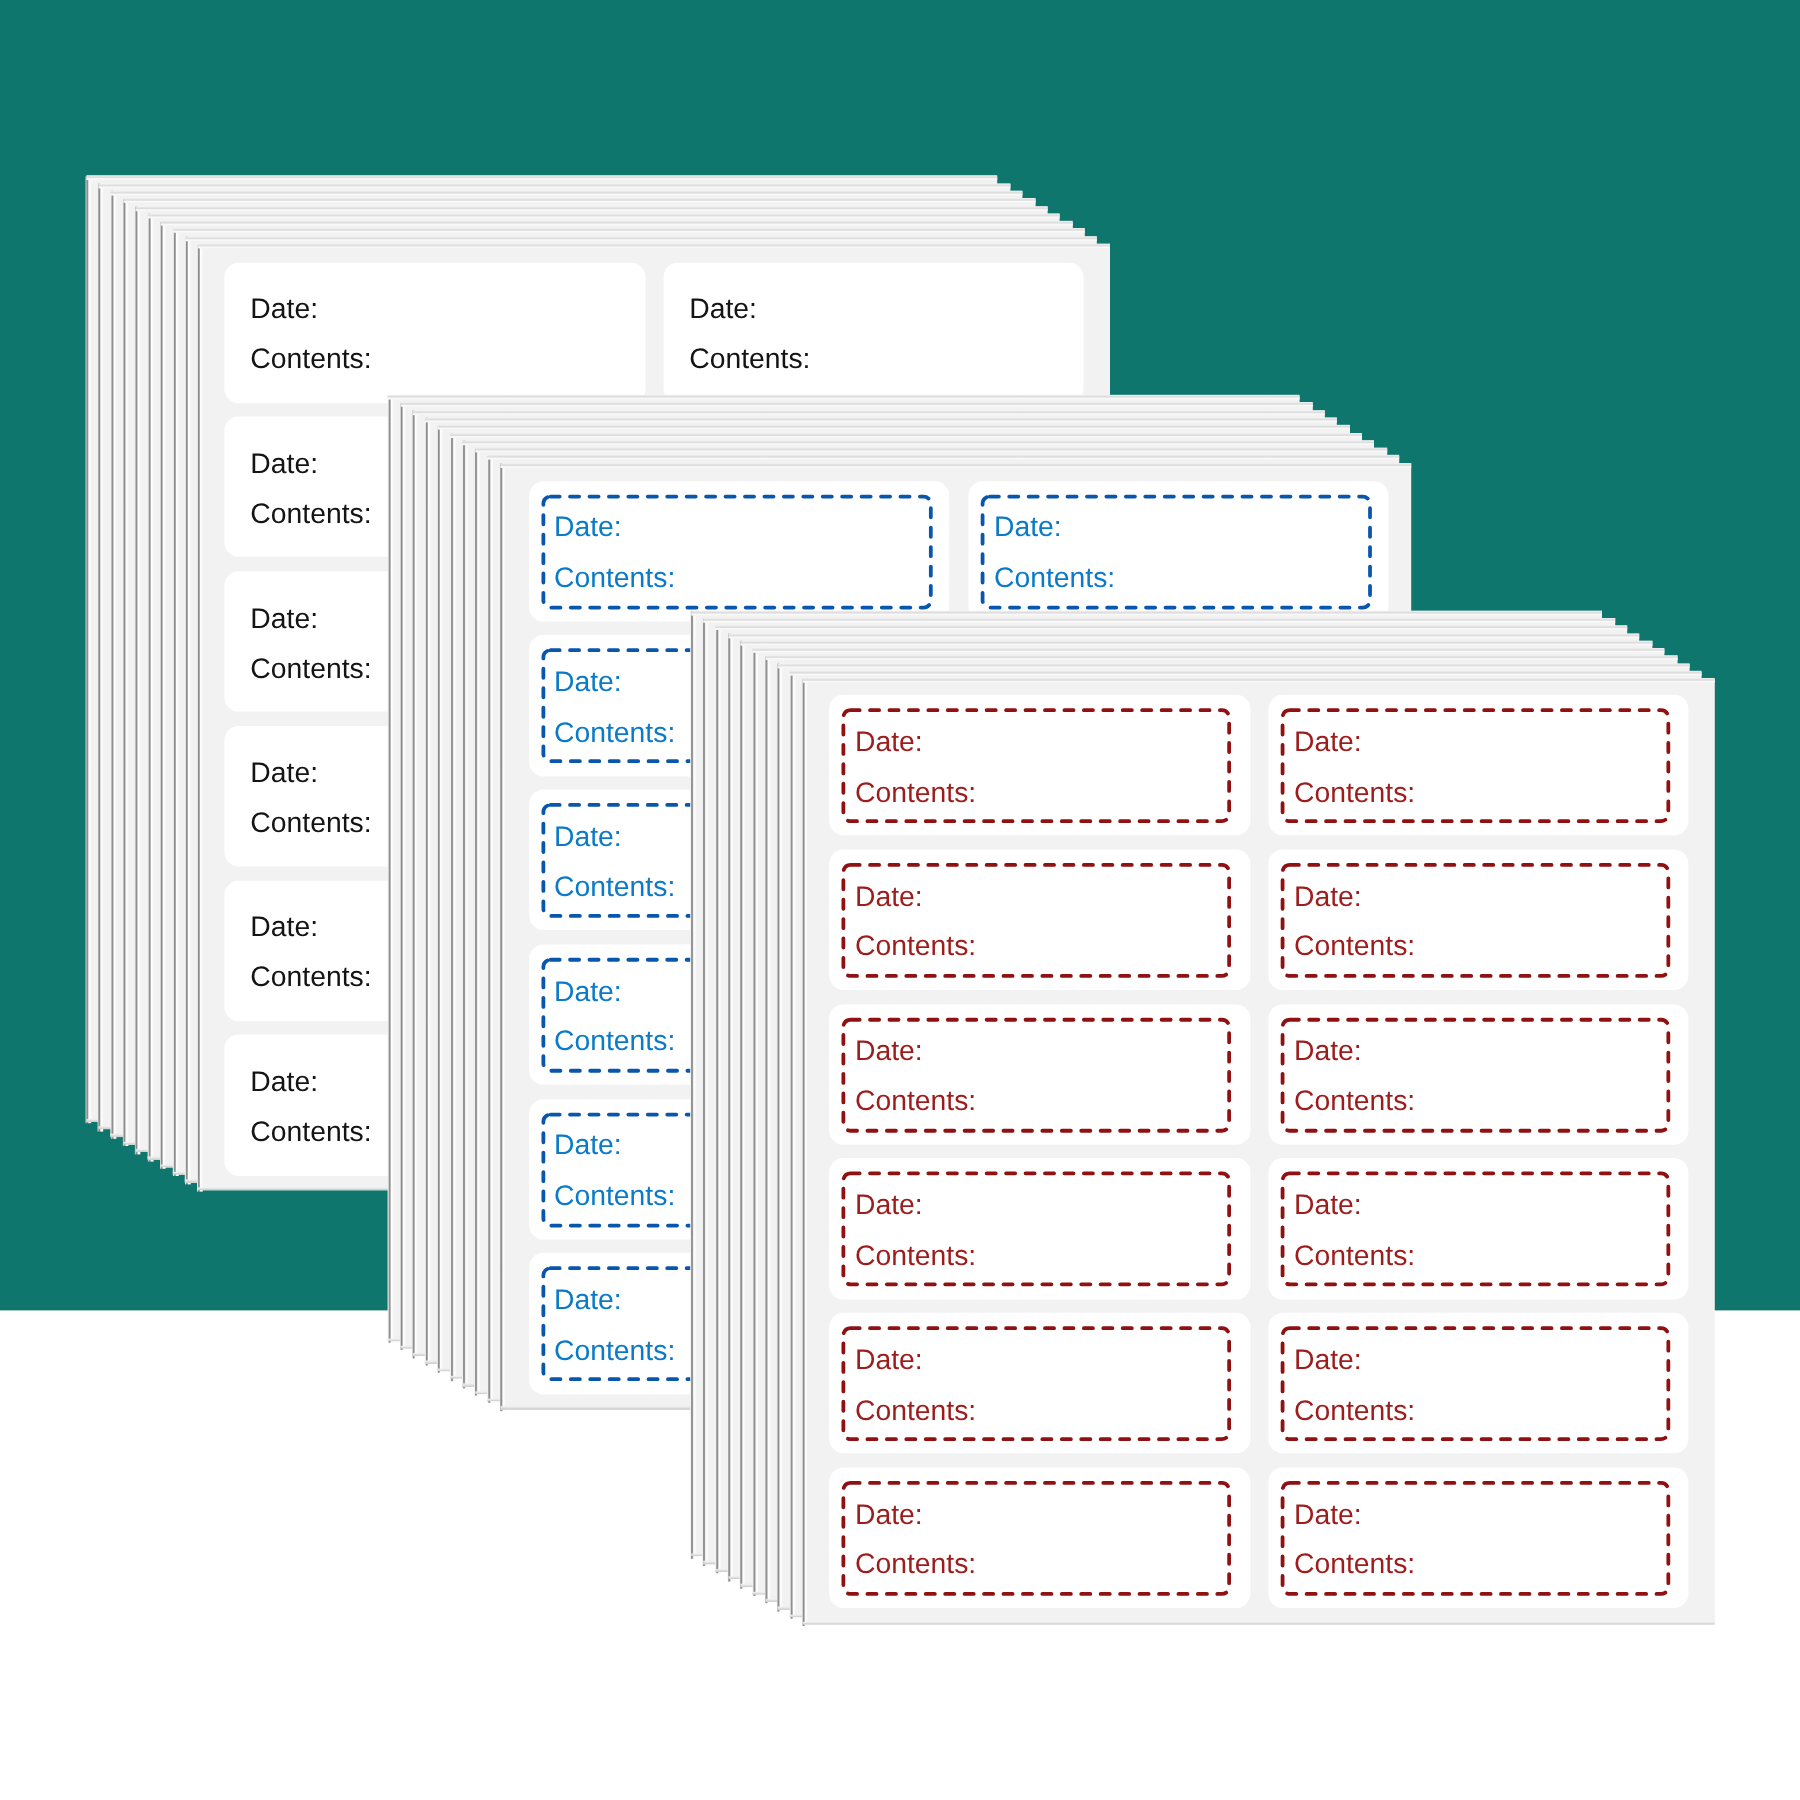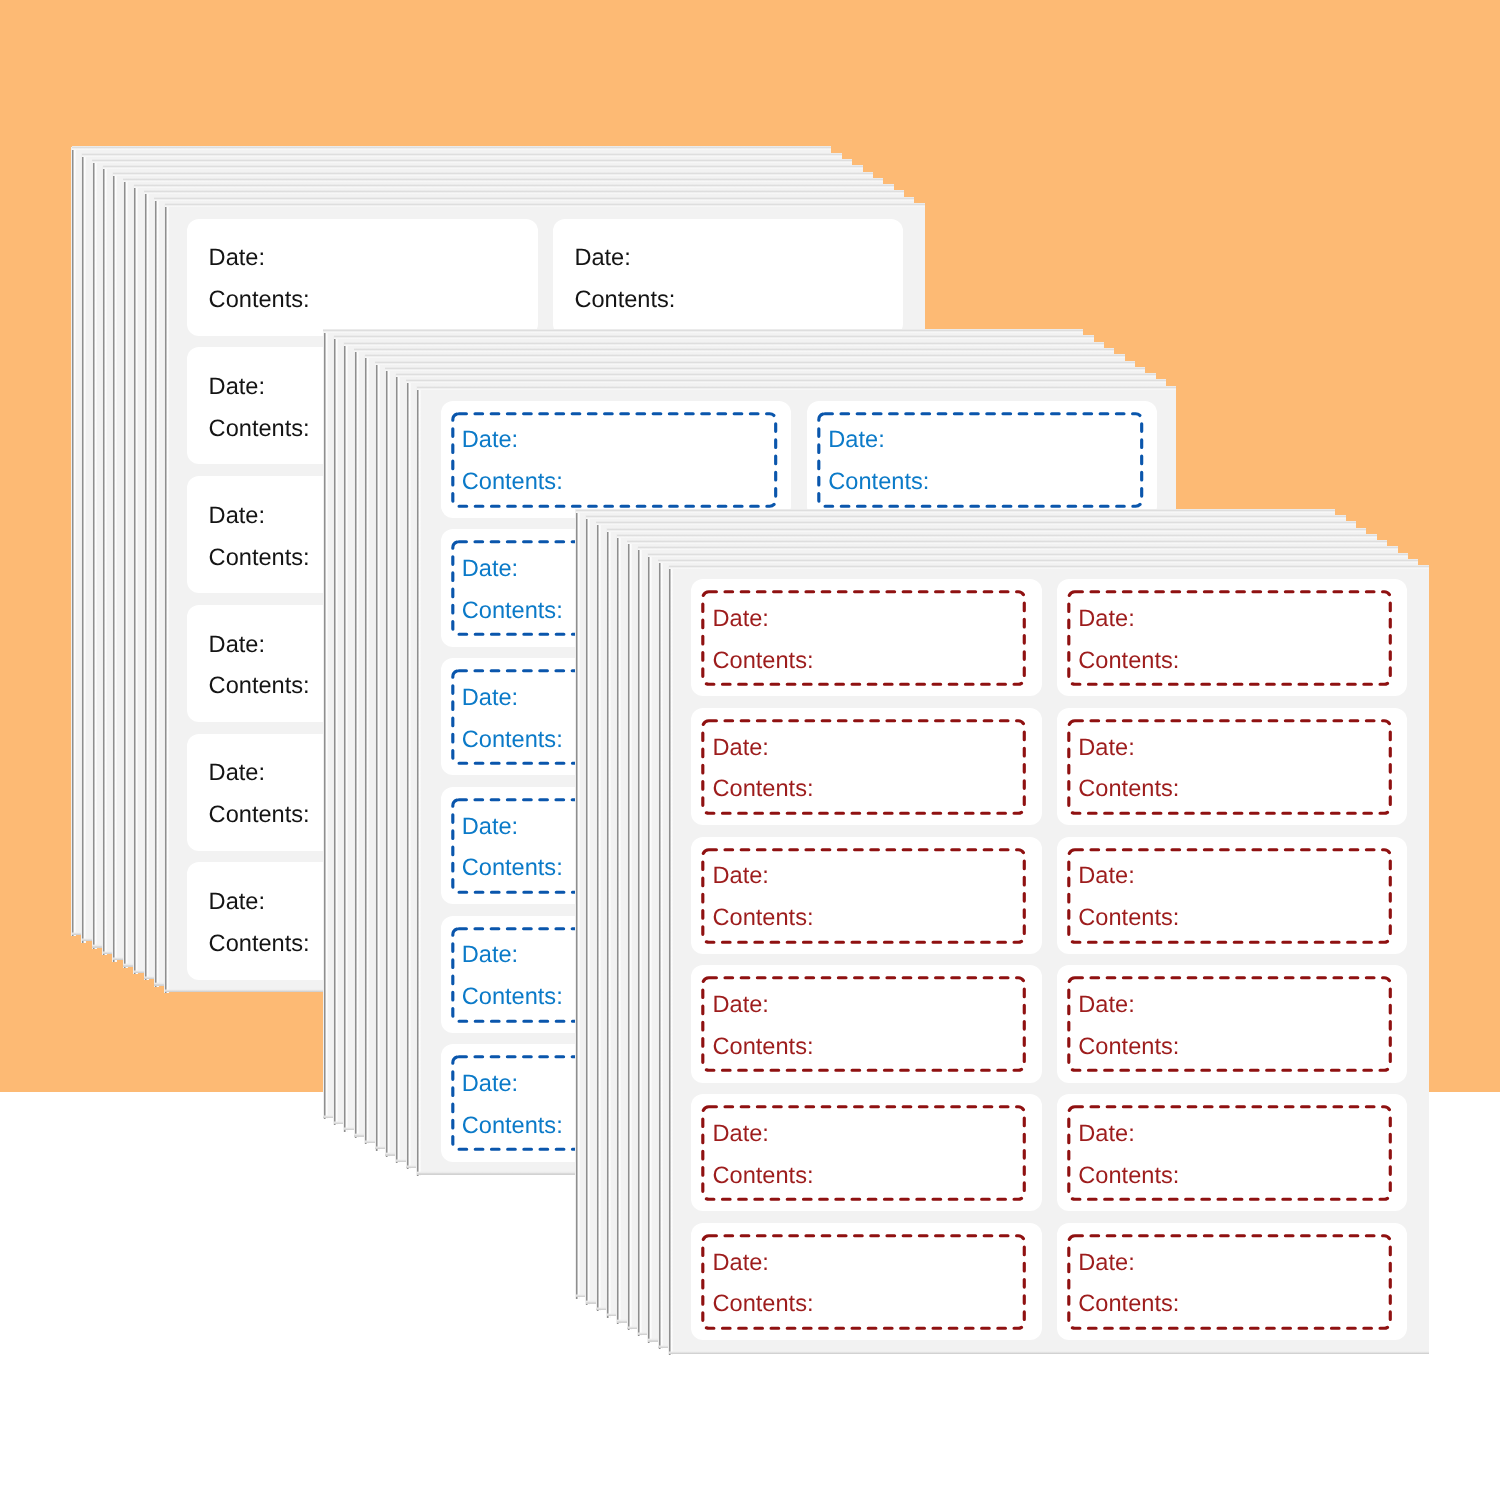--- a/index.html
+++ b/index.html
@@ -1,21 +1,21 @@
 <!DOCTYPE html>
 <html><head>
 <meta charset="utf-8">
 <title>Label Sheet Stacks</title>
 <style>
   html,body{margin:0;padding:0;background:#ffffff;}
   body{width:1500px;height:1500px;overflow:hidden;
        font-family:"Liberation Sans",sans-serif;
        -webkit-font-smoothing:antialiased;
        text-rendering:geometricPrecision;}
-  #stage{position:relative;width:1500px;height:1092px;background:#fdba74;}
+  #stage{position:relative;width:1500px;height:1092px;background:#0f766e;}
 
   .stack{position:absolute;left:0;top:0;}
   .sheet{
     position:absolute;box-sizing:border-box;
     background:#f2f2f2;
   }
   .edge{
     position:absolute;left:-0.6px;top:0;bottom:-1.6px;width:5px;
     background:linear-gradient(90deg,
       rgba(255,255,255,0) 0%,

